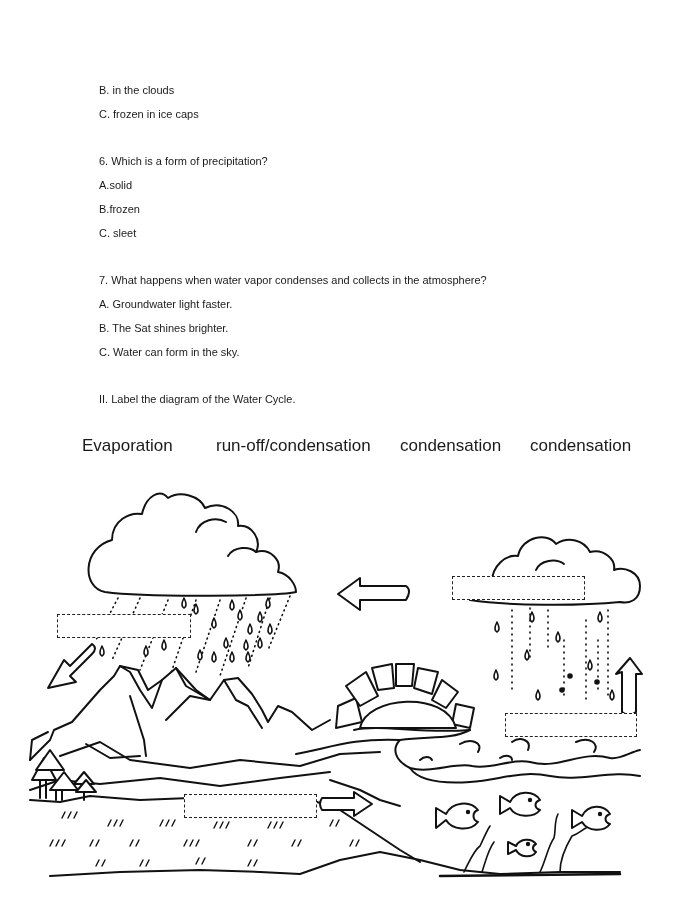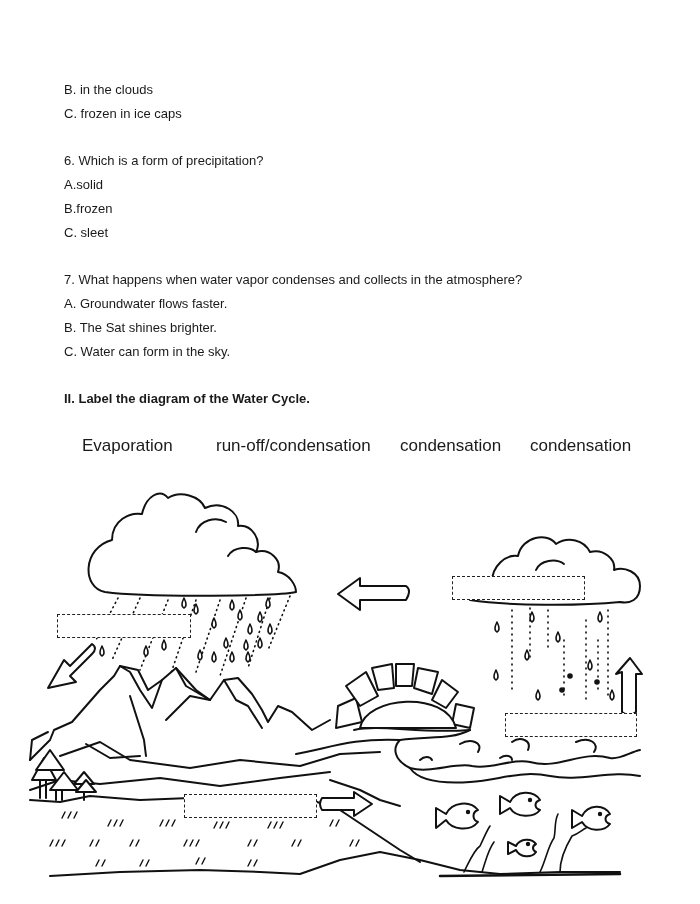--- a/index.html
+++ b/index.html
@@ -1,36 +1,36 @@
 <!DOCTYPE html>
 <html><head>
 <meta charset="utf-8">
 <style>
   html, body { margin: 0; padding: 0; background: #ffffff; }
   body { width: 700px; height: 904px; position: relative; overflow: hidden;
          font-family: "Liberation Sans", sans-serif; color: #1a1a1a; }
-  .line { position: absolute; left: 64px; font-size: 13px; line-height: 16px; white-space: nowrap; }
-  .bold { font-weight: bold; }
+  .line { position: absolute; left: 99px; font-size: 11px; line-height: 16px; white-space: nowrap; }
+  .bold { font-weight: normal; }
   .word { position: absolute; top: 438px; font-size: 17px; line-height: 16px; white-space: nowrap; }
   #diagram { position: absolute; left: 0; top: 470px; width: 700px; height: 434px; }
   .answer-box { position: absolute; border: 1.5px dashed #222; background: #fff; box-sizing: border-box; }
 </style>
 </head>
 <body>
 
 <div class="line" style="top:82px">B. in the clouds</div>
 <div class="line" style="top:106px">C. frozen in ice caps</div>
 
 <div class="line" style="top:153px">6. Which is a form of precipitation?</div>
 <div class="line" style="top:177px">A.solid</div>
 <div class="line" style="top:201px">B.frozen</div>
 <div class="line" style="top:225px">C. sleet</div>
 
 <div class="line" style="top:272px">7. What happens when water vapor condenses and collects in the atmosphere?</div>
-<div class="line" style="top:296px">A. Groundwater flows faster.</div>
+<div class="line" style="top:296px">A. Groundwater light faster.</div>
 <div class="line" style="top:320px">B. The Sat shines brighter.</div>
 <div class="line" style="top:344px">C. Water can form in the sky.</div>
 
 <div class="line bold" style="top:391px">II. Label the diagram of the Water Cycle.</div>
 
 <div class="word" style="left:82px">Evaporation</div>
 <div class="word" style="left:216px">run-off/condensation</div>
 <div class="word" style="left:400px">condensation</div>
 <div class="word" style="left:530px">condensation</div>
 

